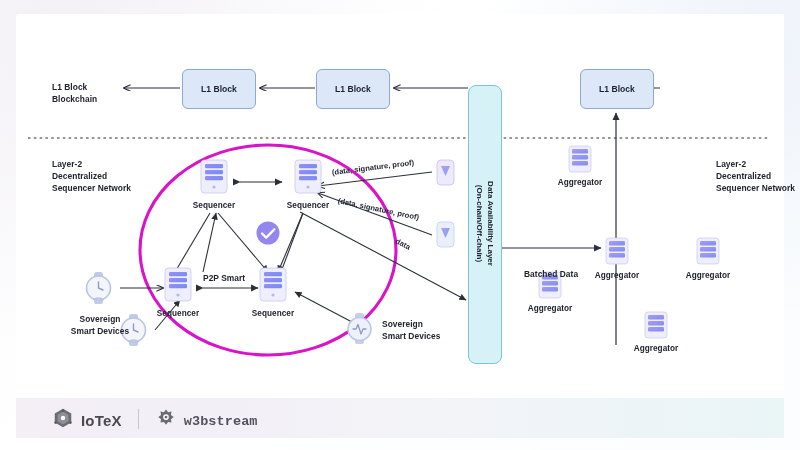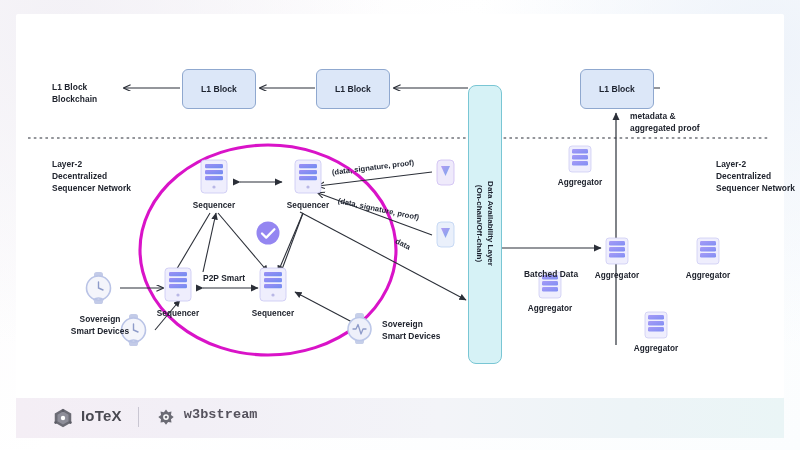--- a/index.html
+++ b/index.html
@@ -30,21 +30,21 @@
     border-radius: 2px;
   }
   
   #footer {
     position: absolute;
     left: 16px; top: 398px;
     width: 768px; height: 40px;
     background: linear-gradient(90deg, #f4eef5 0%, #f2eff6 22%, #f3f4f8 55%, #edf4f7 80%, #eaf5f6 100%);
     display: flex; align-items: center;
   }
-  .logo-wrap { display: flex; align-items: flex-start; margin-left: 36px; }
+  .logo-wrap { display: flex; align-items: flex-end; margin-left: 36px; }
   .logo-mark { width: 22px; height: 22px; margin-right: 7px; }
   .logo-text {
     font-size: 15px; font-weight: bold; color: #4a4a52;
     letter-spacing: .2px;
   }
   .logo-div {
     width: 1px; height: 20px; background: #c9c6d2; margin: 0 16px;
   }
   .logo-text-2 {
     font-size: 13.5px; font-weight: bold; color: #55525d; letter-spacing: .1px; font-family: Liberation Mono, monospace;
@@ -278,22 +278,20 @@
 
   <div class="lbl" style="left:52px; top:81px;">L1 Block
 Blockchain</div>
   <div class="lbl" style="left:52px; top:158px;">Layer-2
 Decentralized
 Sequencer Network</div>
 
   <div class="lbl" style="left:716px; top:158px;">Layer-2
 Decentralized
 Sequencer Network</div>
-  <div class="lbl" style="left:630px; top:110px;">metadata &amp;
-aggregated proof</div>
 
   <div class="lbl node" style="left:187px; top:200px; width:54px;">Sequencer</div>
   <div class="lbl node" style="left:281px; top:200px; width:54px;">Sequencer</div>
   <div class="lbl node" style="left:151px; top:308px; width:54px;">Sequencer</div>
   <div class="lbl node" style="left:246px; top:308px; width:54px;">Sequencer</div>
 
   <div class="lbl node" style="left:552px; top:177px; width:56px;">Aggregator</div>
   <div class="lbl node" style="left:589px; top:270px; width:56px;">Aggregator</div>
   <div class="lbl node" style="left:680px; top:270px; width:56px;">Aggregator</div>
   <div class="lbl node" style="left:522px; top:303px; width:56px;">Aggregator</div>

